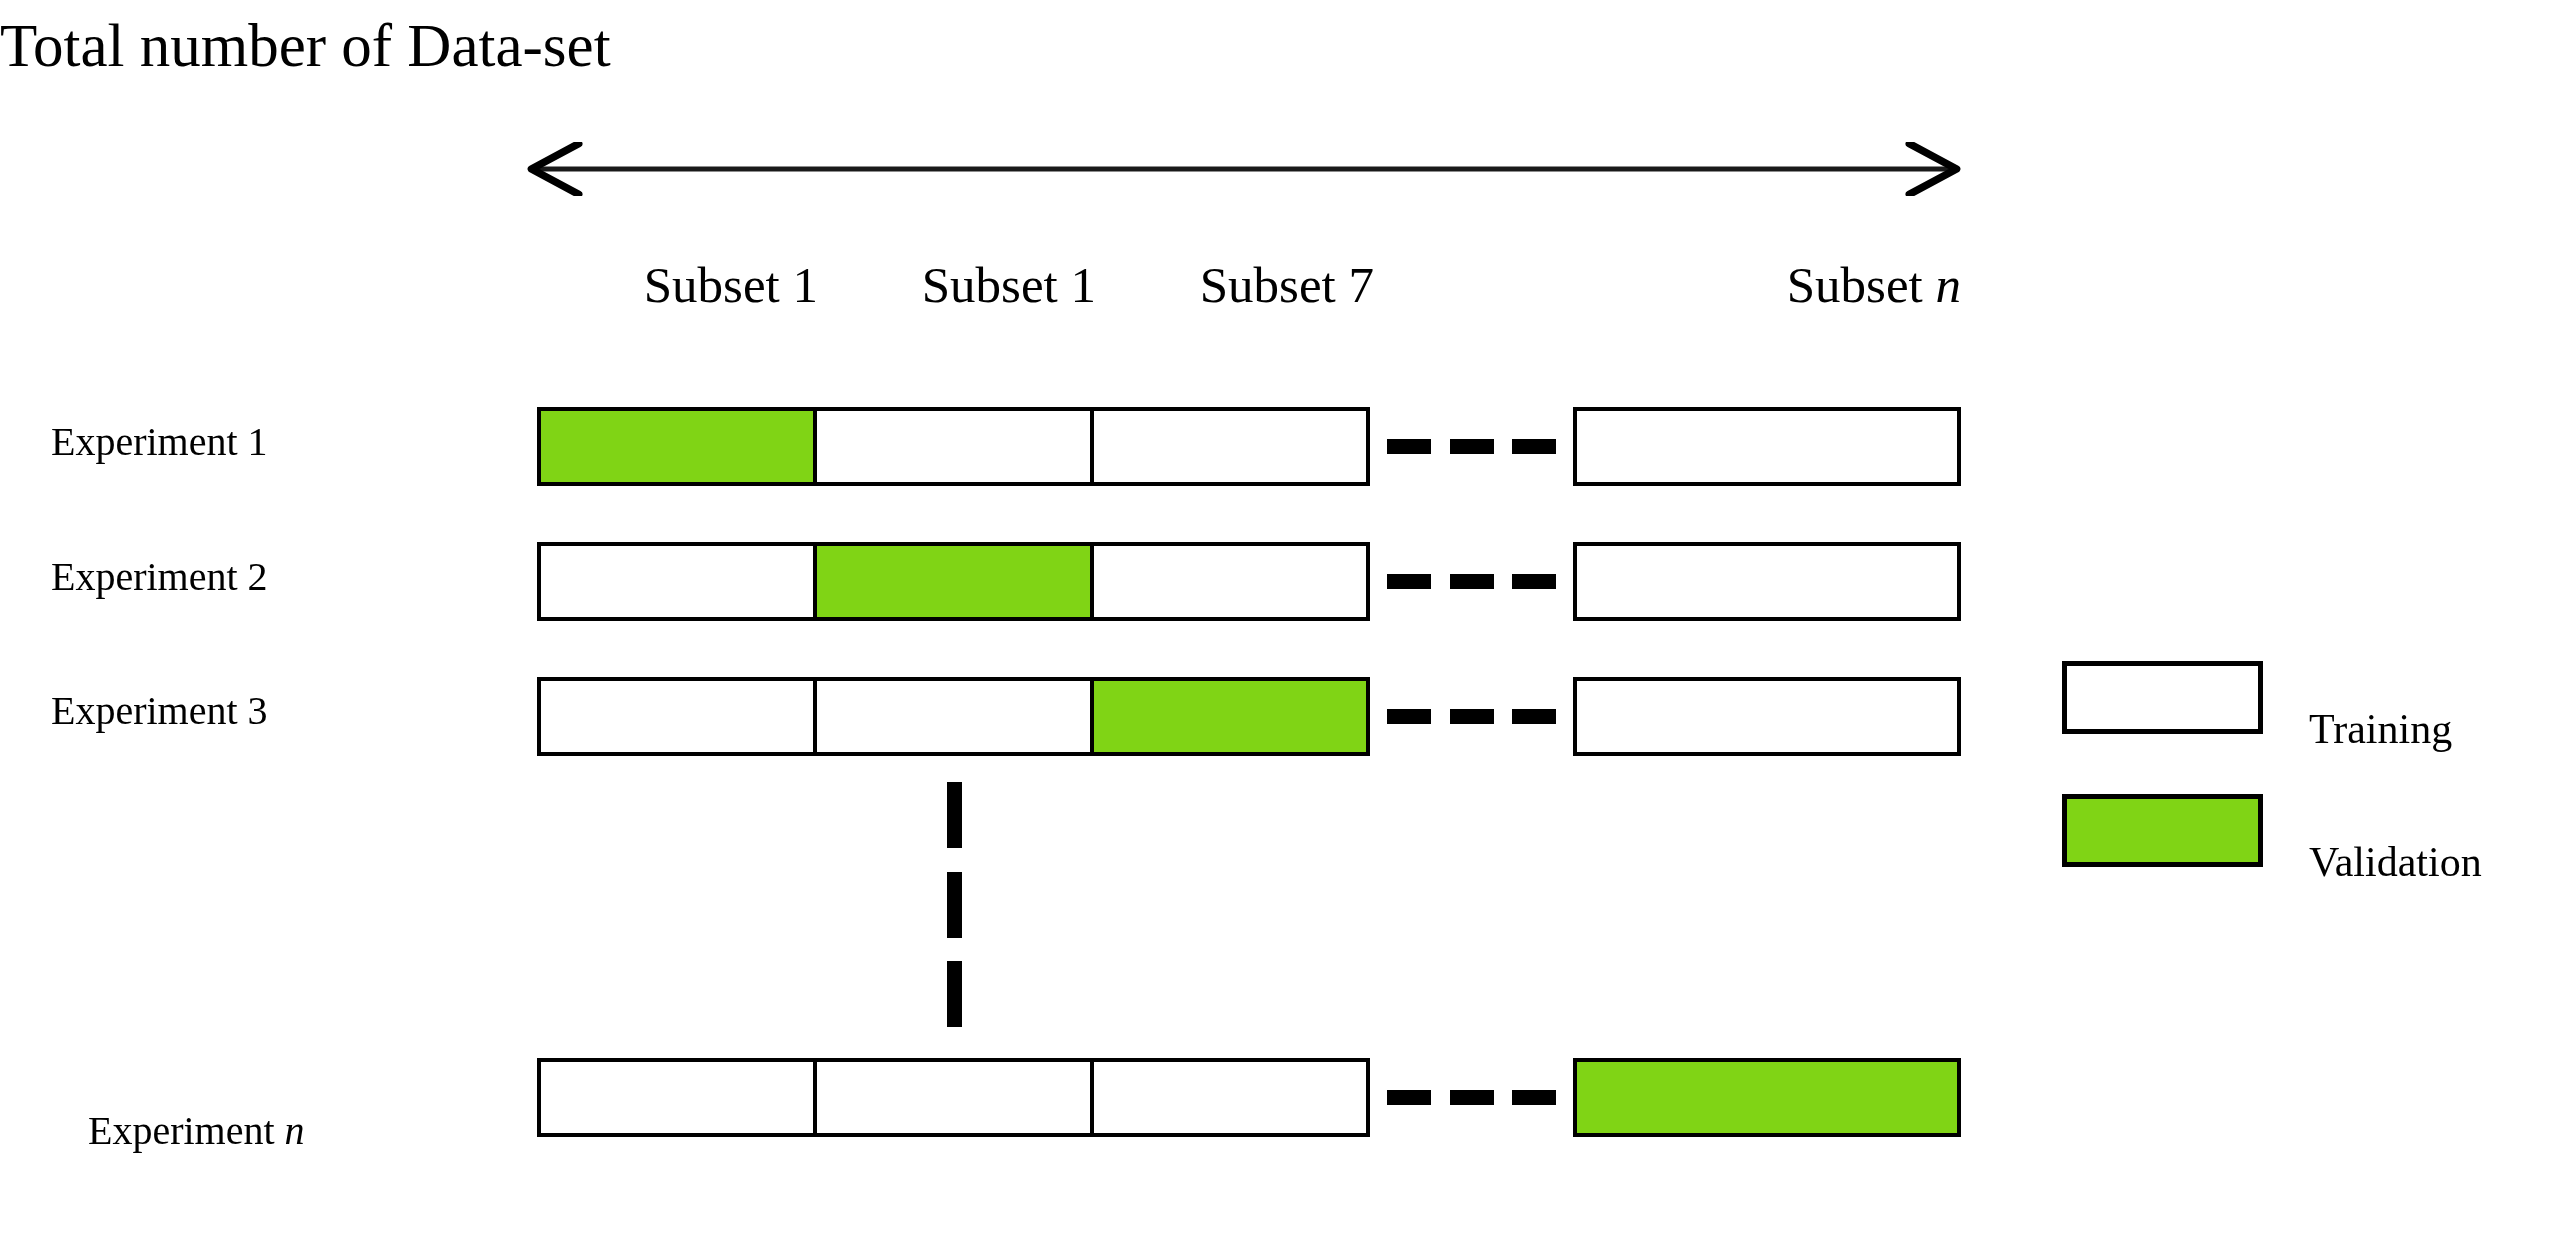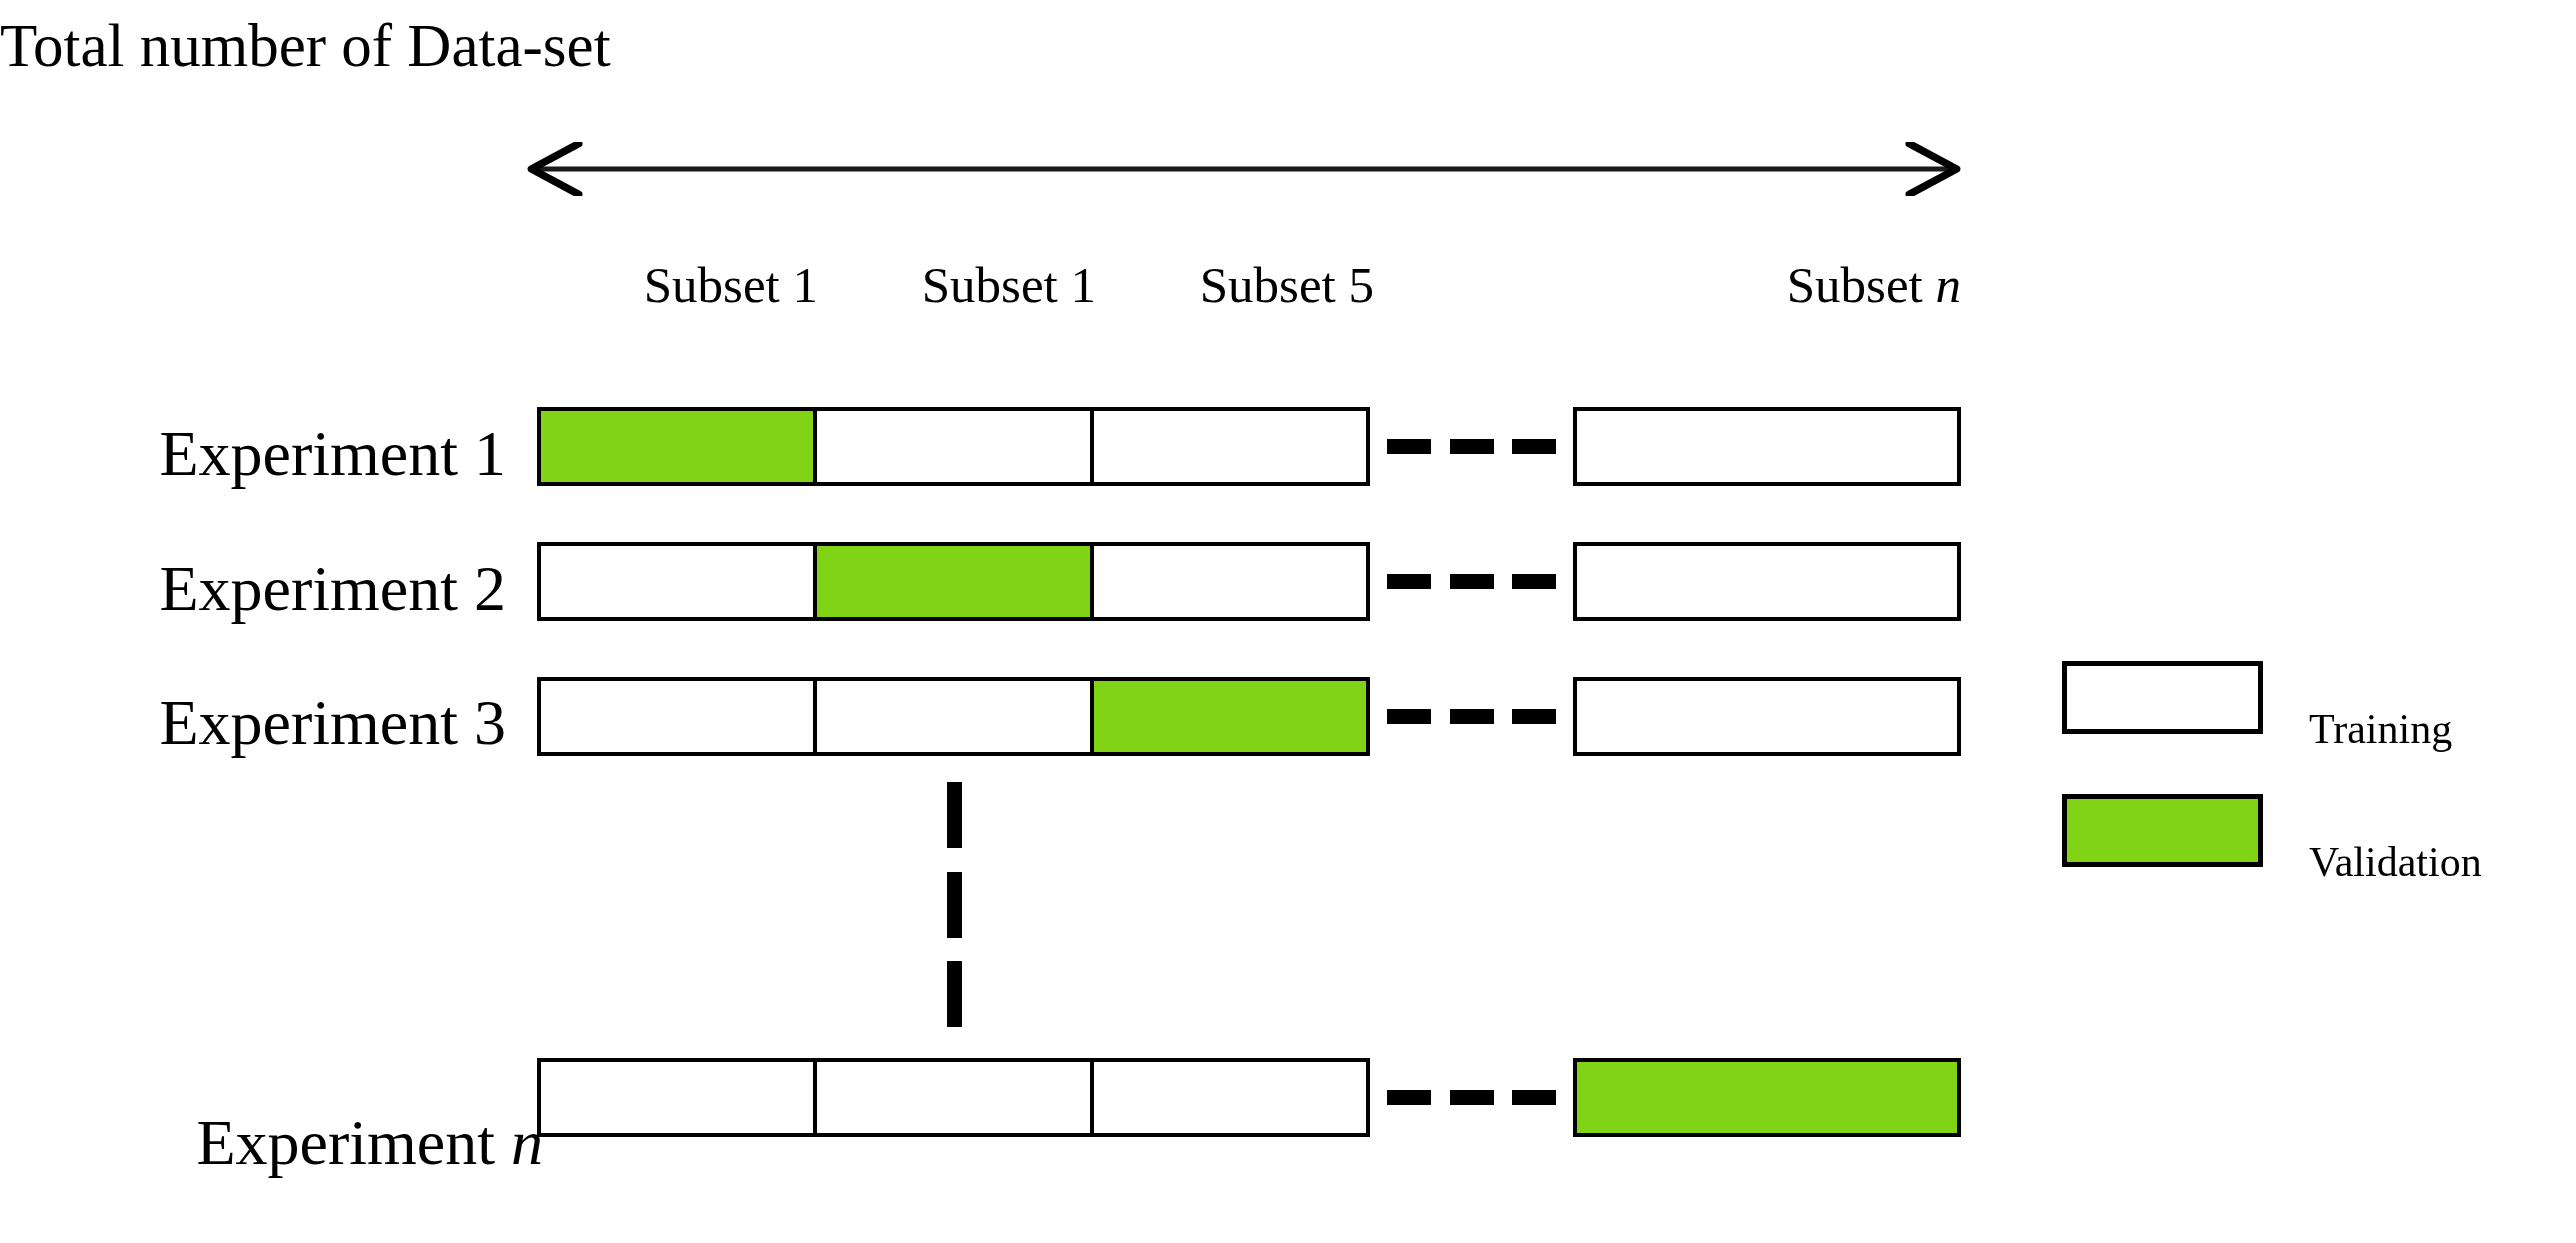--- a/index.html
+++ b/index.html
@@ -47,22 +47,22 @@
     line-height: 1.0;
     text-align: right;
     white-space: nowrap;
   }
   .subset-label .ital { font-style: italic; }
 
   
   .exp-label {
     left: 51px;
     width: 455px;
-    text-align: right;
-    font-size: 64px;
+    text-align: left;
+    font-size: 40px;
     line-height: 1.0;
     white-space: nowrap;
   }
   .exp-label .ital { font-style: italic; }
 
   .strip {
     display: flex;
     height: 79px;
     border: 4.2px solid #000000;
     box-sizing: border-box;
@@ -150,21 +150,21 @@
     </svg>
   </div>
 
   <div class="abs subset-label" style="left:537px; width:281px;">
     <span>Subset 1</span><span class="ital"></span>
   </div>
   <div class="abs subset-label" style="left:818px; width:278px;">
     <span>Subset 1</span><span class="ital"></span>
   </div>
   <div class="abs subset-label" style="left:1096px; width:278px;">
-    <span>Subset 5</span><span class="ital"></span>
+    <span>Subset 7</span><span class="ital"></span>
   </div>
   <div class="abs subset-label" style="left:1573px; width:388px;">
     <span>Subset </span><span class="ital">n</span>
   </div>
 
   <div class="abs exp-label" style="top:422px;">
     <span>Experiment 1</span><span class="ital"></span>
   </div>
   <div class="abs strip" style="left:537px; top:407px; width:833px;">
     <div class="cell validation"></div>

